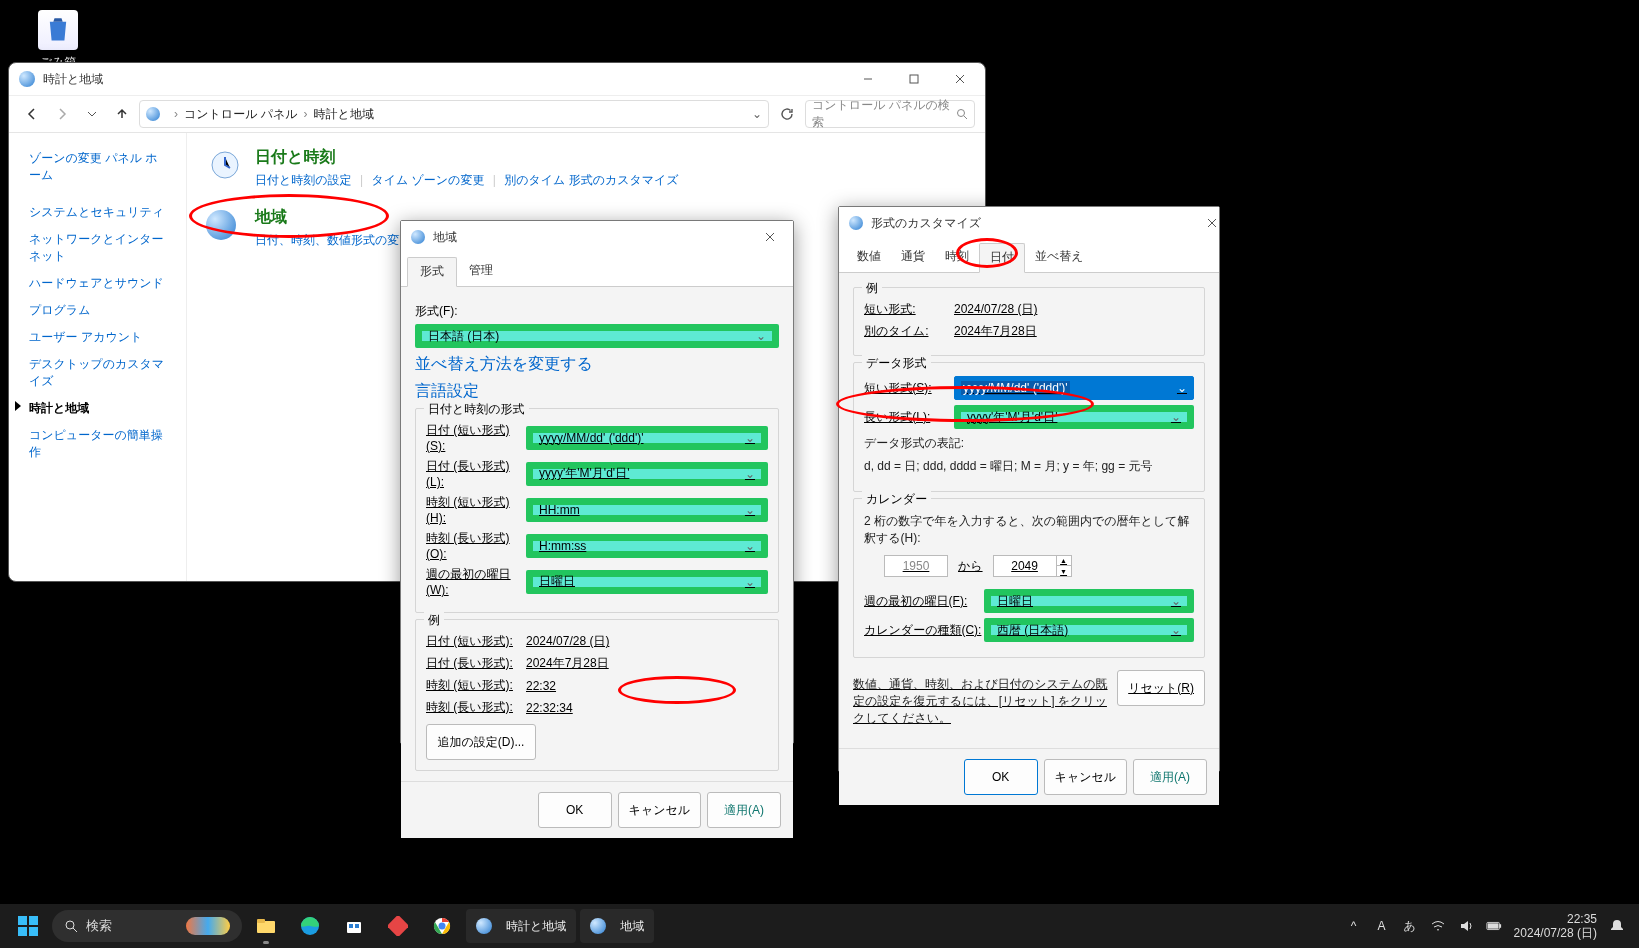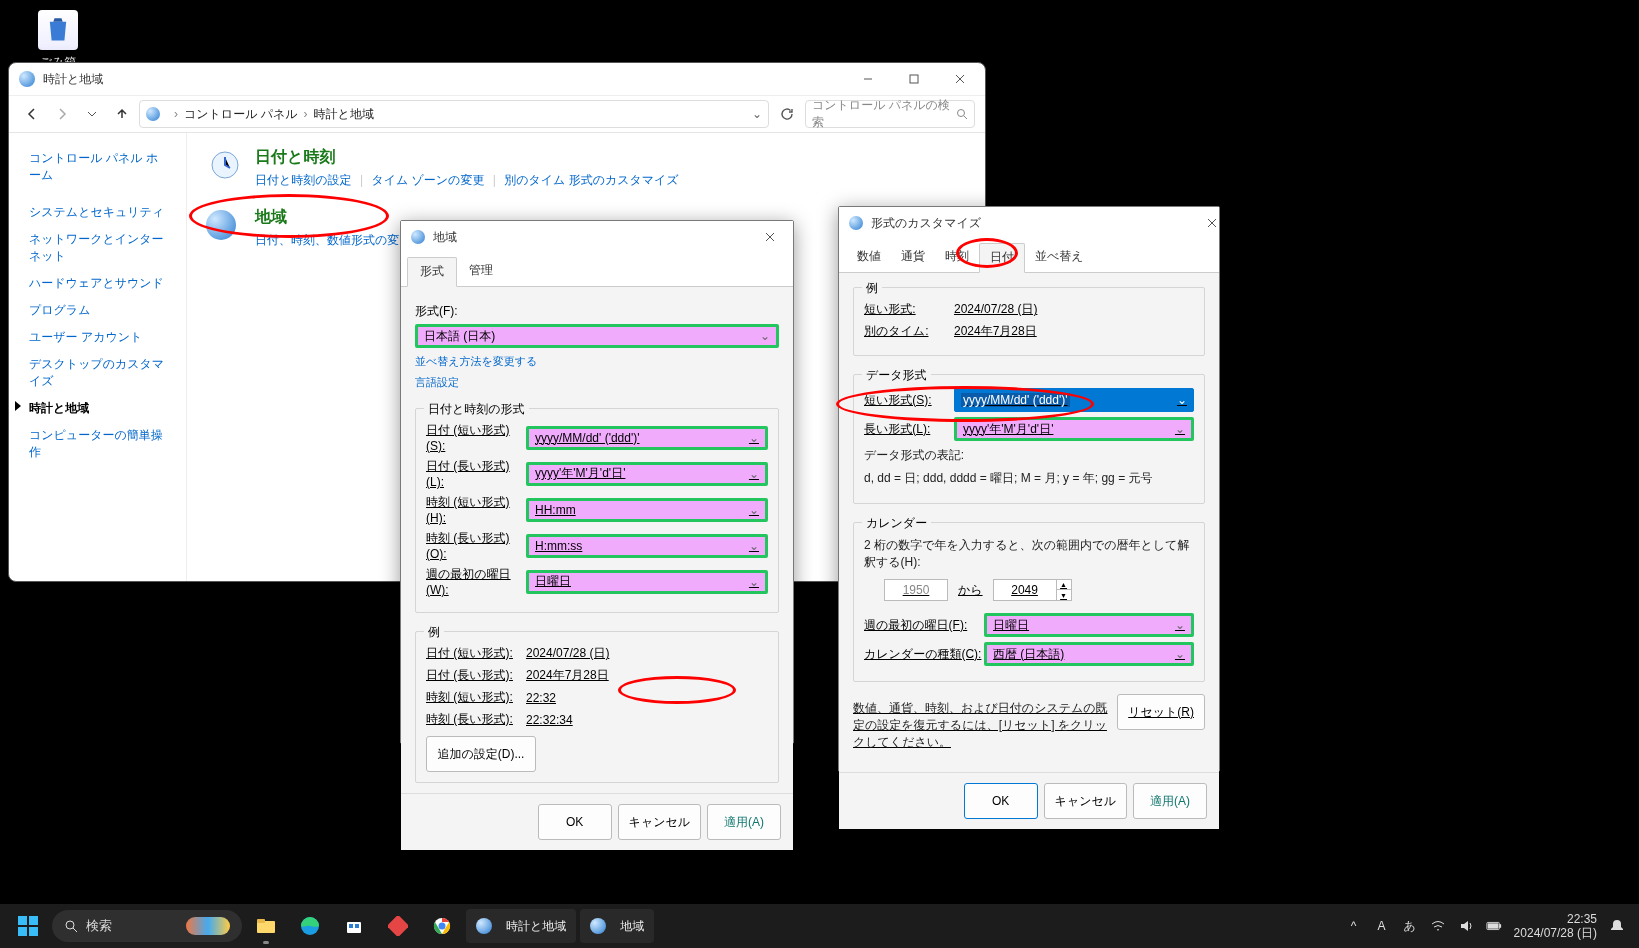--- a/index.html
+++ b/index.html
@@ -47,24 +47,24 @@
   
   
   .win-region { top:220px; left:400px; width:394px; height:524px; background:#f4f4f4; border-radius:2px;}
   .win-region .titlebar { background:#fff; }
   .win-region .close-x { width:42px; height:28px; display:flex; align-items:center; justify-content:center; color:#555;}
   .tabs { display:flex; border-bottom:1px solid #ccc; padding: 4px 6px 0 6px; background:#fff;}
   .tab { padding:5px 12px 6px; font-size:12px; cursor:pointer; color:#333; }
   .tab.active { background:#f4f4f4; border:1px solid #ccc; border-bottom:1px solid #f4f4f4; border-radius:2px 2px 0 0; margin-bottom:-1px;}
   .dlg-body { padding:10px 14px; background:#f4f4f4;}
   .fld-label { font-size:12px; margin:6px 0 4px;}
-  .combo { width:100%; height:24px; border:3px solid #22c55e; background:#f0abfc; display:flex; align-items:center; padding:0 6px; font-size:12px; border-radius:2px;}
+  .combo { width:100%; height:24px; border:7px solid #22c55e; background:#5eead4; display:flex; align-items:center; padding:0 6px; font-size:12px; border-radius:2px;}
   .combo .dd-arrow { margin-left:auto; color:#666; }
-  .linklike { color:#0066cc; font-size:11px; margin:6px 0; cursor:pointer; display:block;font-family:Liberation Mono, monospace;}
-  .group { border:1px solid #d5d5d5; border-radius:2px; margin-top:18px; padding:8px 10px 10px; position:relative;}
+  .linklike { color:#0066cc; font-size:16px; margin:6px 0; cursor:pointer; display:block;font-family:Liberation Mono, monospace;}
+  .group { border:1px solid #d5d5d5; border-radius:2px; margin-top:6px; padding:8px 10px 10px; position:relative;}
   .group .legend { position:absolute; top:-8px; left:8px; background:#f4f4f4; padding:0 4px; font-size:12px;}
   .row { display:flex; align-items:center; margin:5px 0; font-size:12px;text-decoration:underline;}
   .row .rlabel { width:100px; flex:0 0 auto;}
   .row .rval { flex:1;}
   .row .combo { flex:1;}
   .btnrow { display:flex; justify-content:flex-end; gap:6px; padding:10px 12px; border-top:1px solid #ddd; background:#f4f4f4;}
   .btn { min-width:74px; height:36px; border:1px solid #bbb; background:#fdfdfd; font-size:12px; border-radius:3px; cursor:pointer; display:flex; align-items:center; justify-content:center; padding:0 10px;}
   .btn.disabled { color:#0f766e; }
   
   
@@ -170,21 +170,21 @@
       <span class="sicon">
           <svg width="12" height="12" viewBox="0 0 12 12">
             <circle cx="5" cy="5" r="3.5" fill="none" stroke="#888"></circle>
             <path stroke="#888" d="M8 8l3 3"></path>
           </svg>
         </span>
     </div>
   </div>
   <div class="cp-body">
     <div class="cp-side">
-      <a class="cp-link" style="color:#0066cc;font-size:12px;">コントロール パネル ホーム</a>
+      <a class="cp-link" style="color:#0066cc;font-size:12px;">ゾーンの変更 パネル ホーム</a>
       <div style="height:10px"></div>
       <a class="cp-link">システムとセキュリティ</a>
       <a class="cp-link">ネットワークとインターネット</a>
       <a class="cp-link">ハードウェアとサウンド</a>
       <a class="cp-link">プログラム</a>
       <a class="cp-link">ユーザー アカウント</a>
       <a class="cp-link">デスクトップのカスタマイズ</a>
       <a class="cp-link cur">時計と地域</a>
       <a class="cp-link">コンピューターの簡単操作</a>
     </div>

